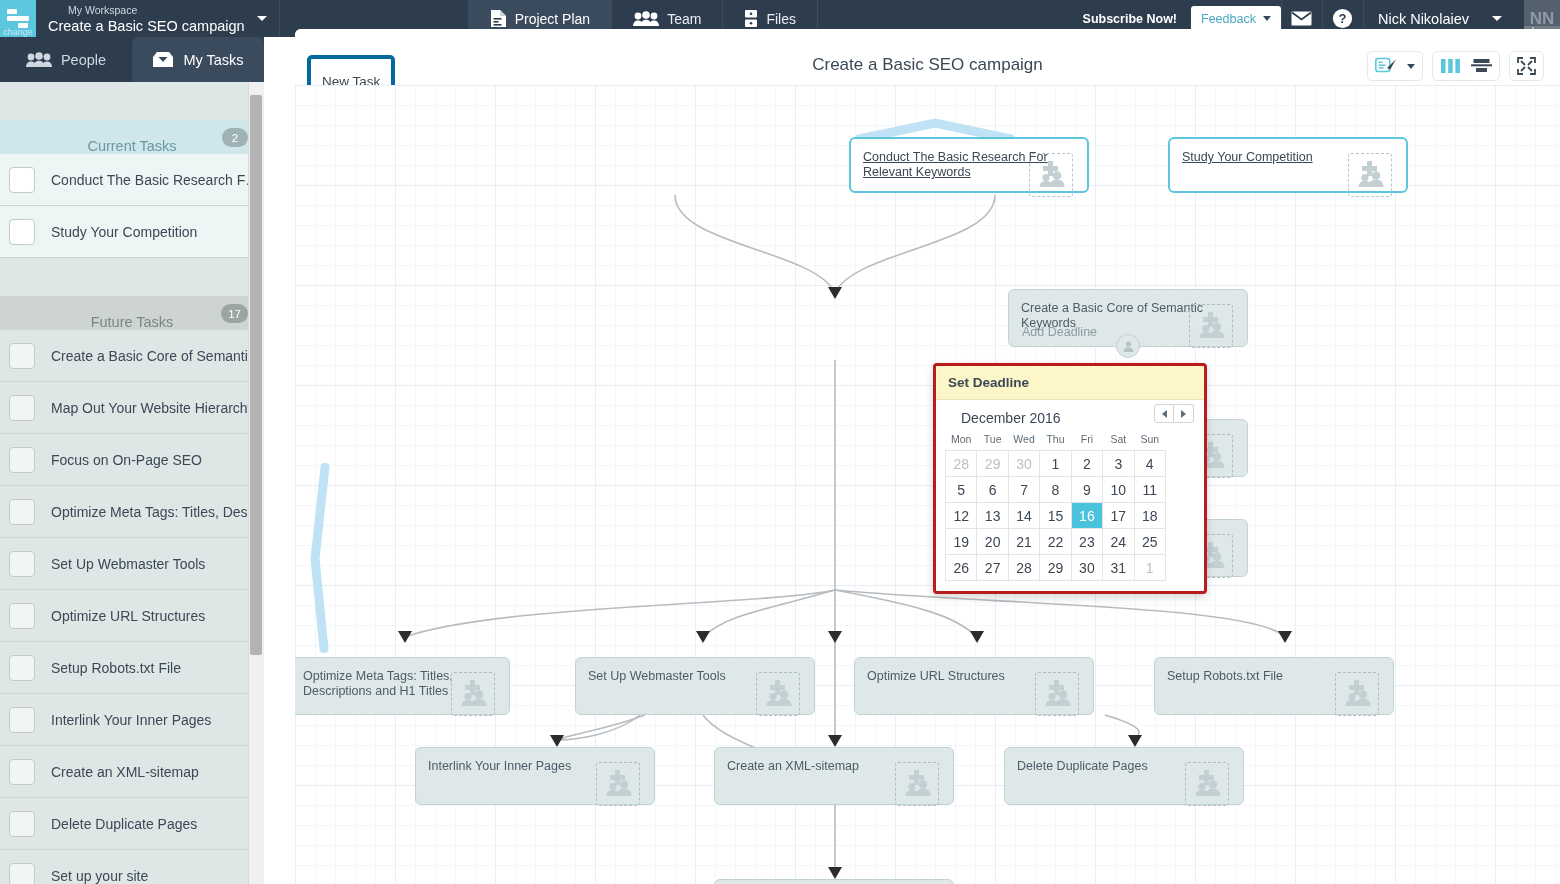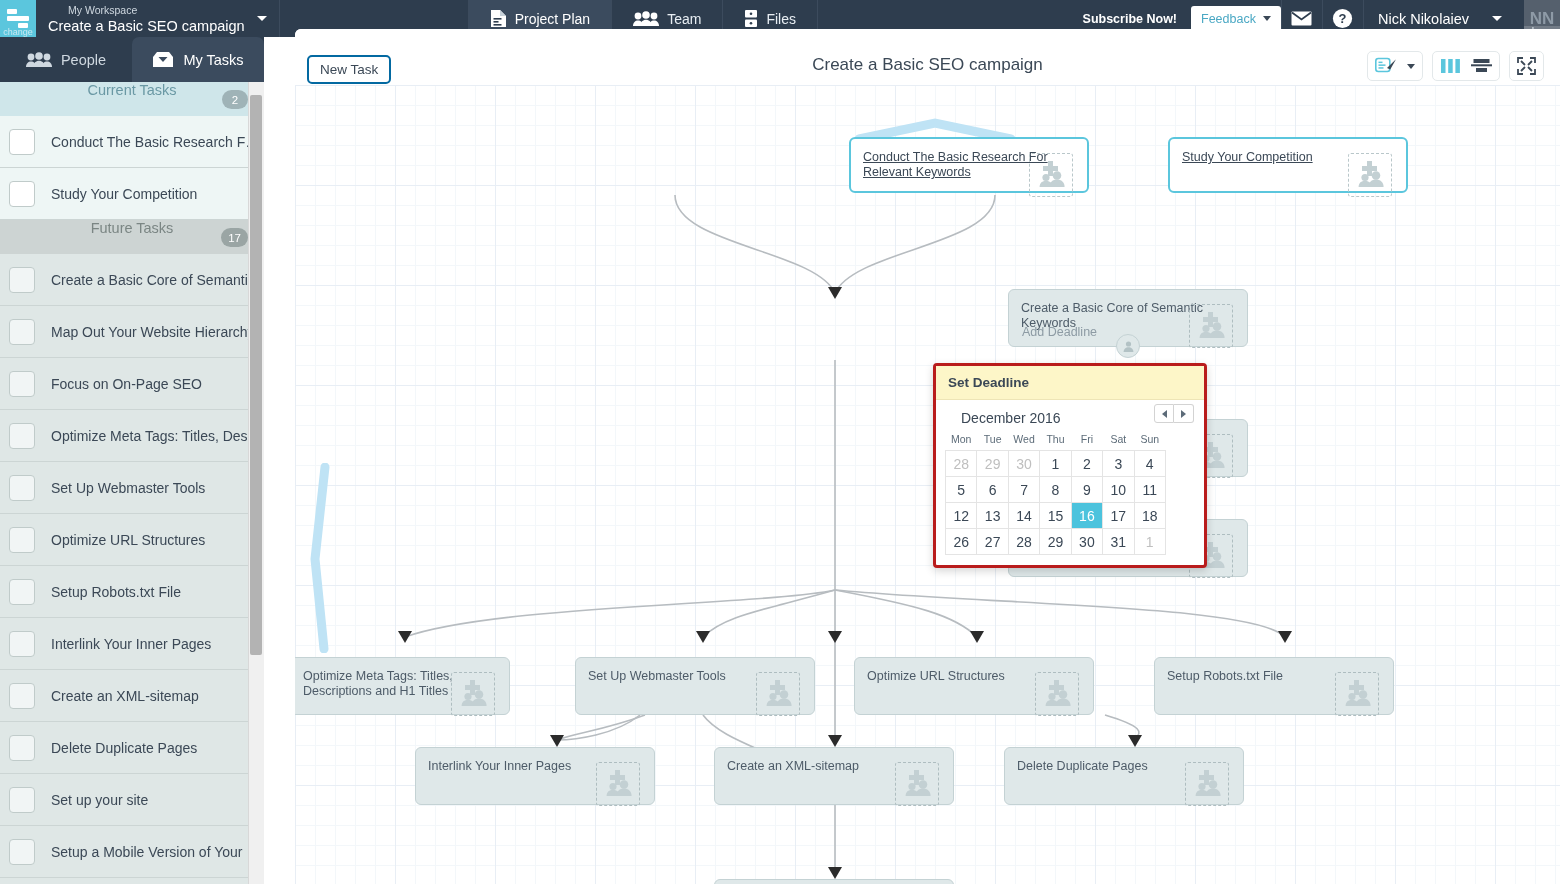--- a/index.html
+++ b/index.html
@@ -84,22 +84,22 @@
     background:#dfe7e6; overflow:hidden;
   }
   #side-tabs{ display:flex; height:45px; background:#2e3d4e;}
   .side-tab{
     flex:1; display:flex; align-items:center; justify-content:center; gap:9px;
     color:#cfd8e0; font-size:14.5px; cursor:pointer;
     border-top-left-radius:7px; border-top-right-radius:7px;
   }
   .side-tab.active{ background:#3b4b5e; color:#fff;}
   .grp-header{
-    height:34px; display:flex; align-items:flex-start; justify-content:center;
-    position:relative; font-size:14.5px;
+    height:34px; display:flex; align-items:flex-end; justify-content:center;
+    position:relative; font-size:14.5px;margin-top:38px;
   }
   .grp-header.current{ background:#cfe6ea; color:#6a98a4;}
   .grp-header.future{ background:#cdd4d3; color:#7b8684;}
   .grp-badge{
     position:absolute; right:16px; top:8px; min-width:26px; height:19px;
     border-radius:10px; background:#9aa5a4; color:#fff; font-size:11.5px;
     display:flex; align-items:center; justify-content:center; padding:0 7px;
   }
   .grp-header.current .grp-badge{ background:#9fb3b7;}
   .task-row{
@@ -131,23 +131,24 @@
     border-bottom:6px solid #7a7a7a; cursor:pointer;
   }
 
   
   #canvas-panel{
     position:absolute; left:295px; top:29px; width:1265px; height:855px;
     background:#fff; border-top-left-radius:6px; overflow:hidden;
   }
   #canvas-head{ position:relative; height:56px; background:#fff;}
   #new-task-btn{
-    position:absolute; left:12px; top:26px; padding:5px 11px; font-size:13.5px;
-    color:#3b4856; border:2px solid #0369a1; border-radius:5px; background:#fff;
+    position:absolute; left:12px; top:26px; padding:15px 11px; font-size:13.5px;
+    color:#3b4856; border:4px solid #0369a1; border-radius:5px; background:#fff;
     cursor:pointer;
+    text-decoration:underline;
   }
   #board-title{
     position:absolute; left:0; right:0; top:26px; text-align:center;
     font-size:17px; color:#3b4856;
   }
   #head-tools{ position:absolute; right:16px; top:22px; display:flex; gap:9px;}
   .tool-group{
     border:1px solid #e3e8ea; border-radius:5px; background:#fff;
     display:flex; align-items:center; height:30px; padding:0 7px; gap:10px;
     cursor:pointer;
@@ -689,20 +690,29 @@
             <tr>
               <td>12</td>
               <td>13</td>
               <td>14</td>
               <td>15</td>
               <td class="sel">16</td>
               <td>17</td>
               <td>18</td>
             </tr>
             <tr>
+              <td>19</td>
+              <td>20</td>
+              <td>21</td>
+              <td>22</td>
+              <td>23</td>
+              <td>24</td>
+              <td>25</td>
+            </tr>
+            <tr>
               <td>26</td>
               <td>27</td>
               <td>28</td>
               <td>29</td>
               <td>30</td>
               <td>31</td>
               <td class="muted">1</td>
             </tr>
           </tbody>
       </table>

